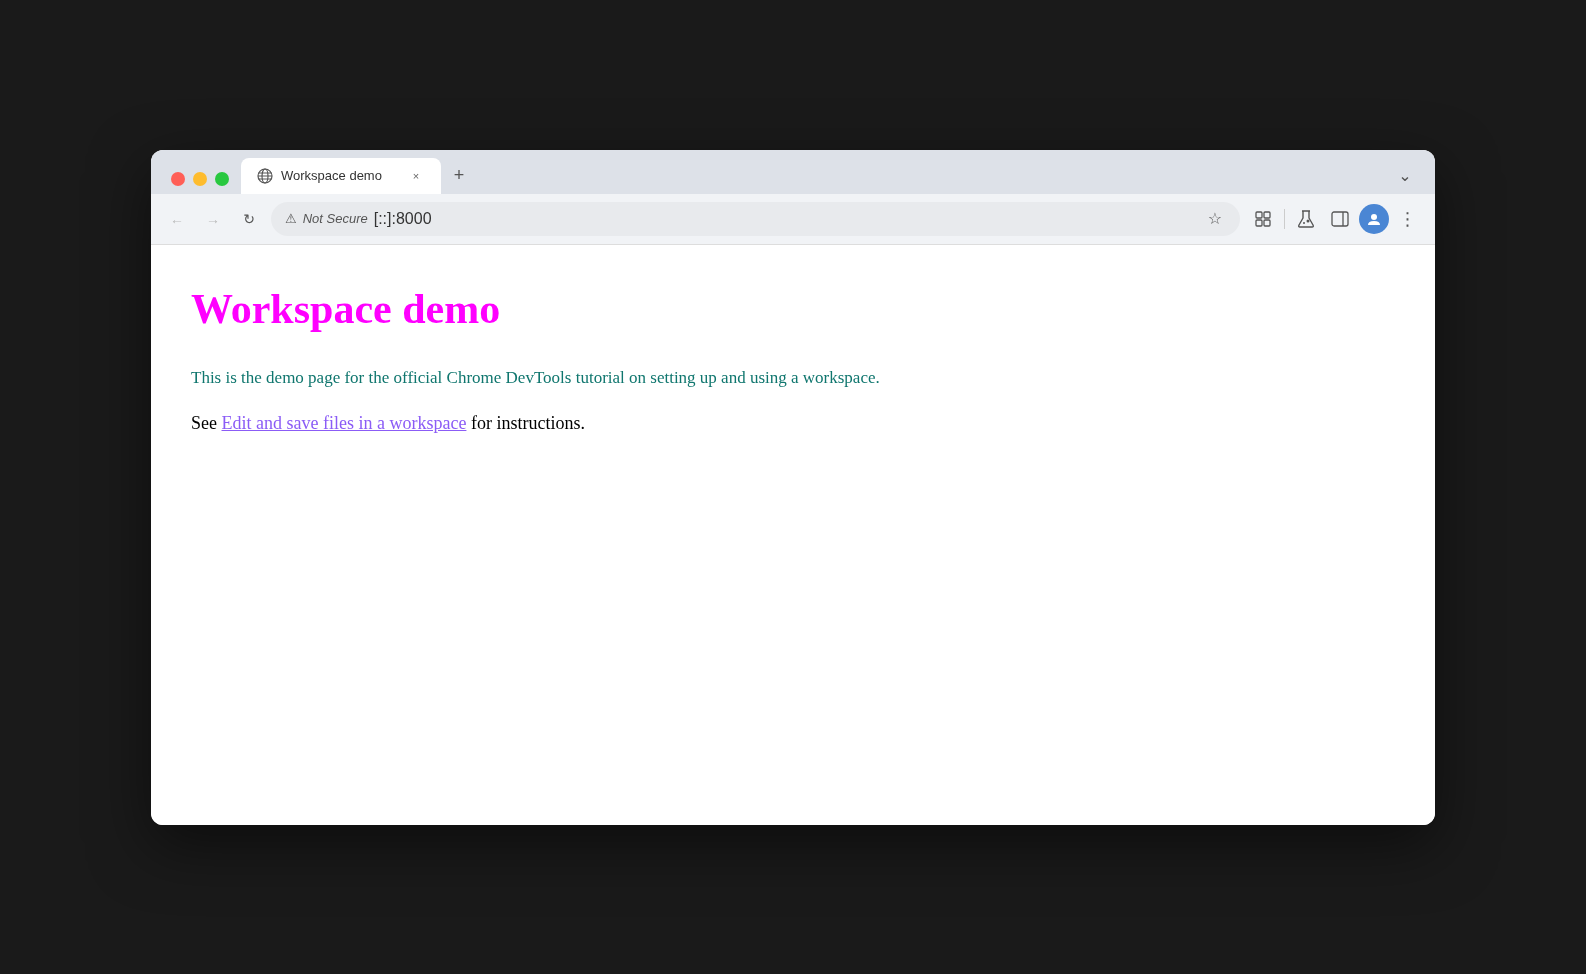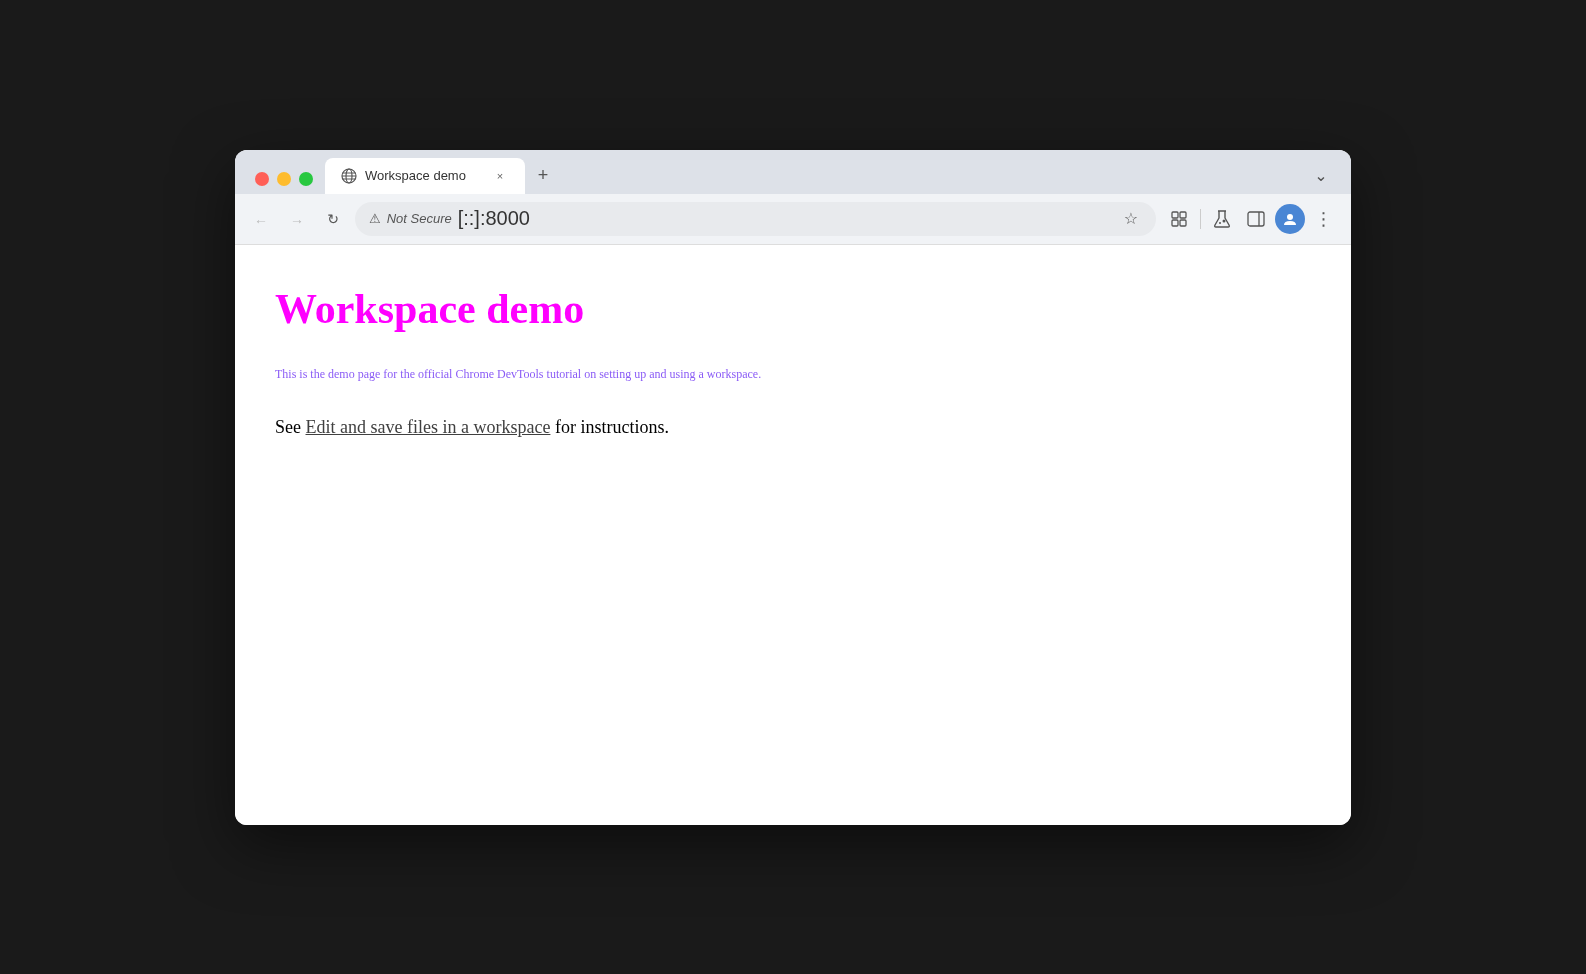--- a/index.html
+++ b/index.html
@@ -7,21 +7,21 @@
     body {
       background: #1a1a1a;
       display: flex;
       justify-content: center;
       align-items: center;
       min-height: 100vh;
       font-family: -apple-system, BlinkMacSystemFont, 'Segoe UI', sans-serif;
     }
 
     .browser-window {
-      width: 1116px;
+      width: 1284px;
       border-radius: 12px;
       overflow: hidden;
       box-shadow: 0 20px 60px rgba(0,0,0,0.5);
       background: #fff;
     }
 
     
     .title-bar {
       background: #dde1e8;
       padding: 0;
@@ -169,21 +169,21 @@
     }
 
     .not-secure-text {
       font-size: 13px;
       color: #555;
       white-space: nowrap;
       font-style: italic;
     }
 
     .url-text {
-      font-size: 20px;
+      font-size: 16px;
       color: #333;
       flex: 1;
     }
 
     .star-btn {
       color: #555;
       cursor: pointer;
       font-size: 16px;
       padding: 4px;
       border-radius: 50%;
@@ -236,36 +236,36 @@
 
     .page-heading {
       font-size: 42px;
       font-weight: bold;
       color: #ff00ff;
       margin-bottom: 32px;
       font-family: Times New Roman, serif;
     }
 
     .page-description {
-      font-size: 12px;
-      color: #8b5cf6;
-      margin-bottom: 31px;
+      font-size: 17px;
+      color: #0f766e;
+      margin-bottom: 20px;
       font-family: Times New Roman, serif;
       line-height: 1.5;
     }
 
     .page-link-line {
       font-size: 18px;
       color: #000;
       font-family: Times New Roman, serif;
       line-height: 1.5;
     }
 
     .page-link {
-      color: #404040;
+      color: #8b5cf6;
       text-decoration: underline;
       cursor: pointer;
     }
   </style>
 </head>
 <body>
 
 <div class="browser-window">
 
   <div class="title-bar">

